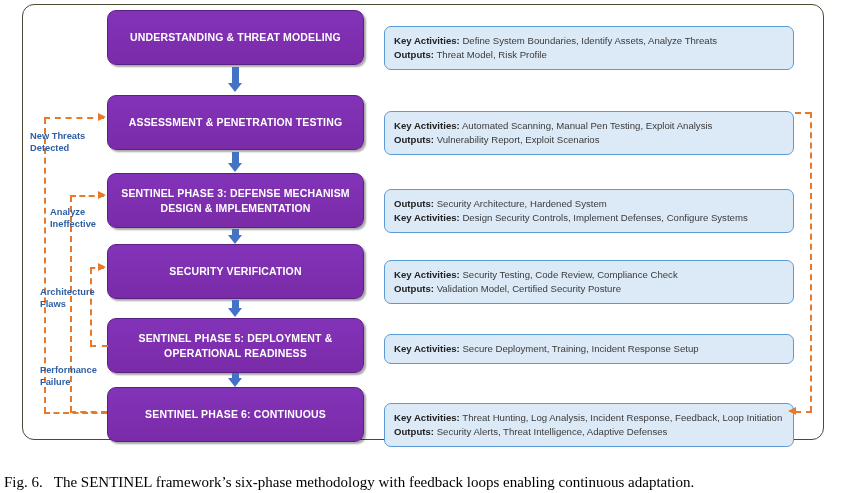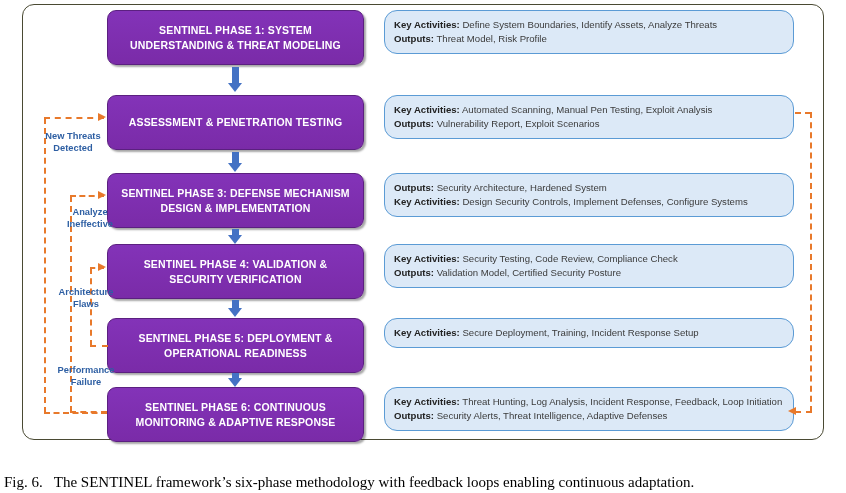--- a/index.html
+++ b/index.html
@@ -25,23 +25,23 @@
     display:flex;align-items:center;justify-content:center;
     text-align:center;color:#ffffff;
     font-size:10.5px;font-weight:bold;letter-spacing:.15px;line-height:1.35;
     padding:0 8px;box-sizing:border-box;
   }
   .phase-box span{display:block;}
 
   
   .detail-box{
     position:absolute;left:384px;width:410px;
-    background:#DCE9F7;border:1px solid #5B9BD5;border-radius:13px;
+    background:#DCE9F7;border:1px solid #5B9BD5;border-radius:7px;
     color:#3b3b3b;font-size:9.6px;line-height:1.45;
-    padding:7px 9px;box-sizing:border-box;
+    padding:7px 9px;box-sizing:border-box;margin-top:16px;
   }
   .detail-box b{color:#222;font-weight:bold;}
 
   
   .down-arrow{position:absolute;left:228px;width:15px;}
   .down-arrow .shaft{
     position:absolute;left:4px;top:0;width:7px;background:#4472C4;
   }
   .down-arrow .head{
     position:absolute;left:0;width:0;height:0;
@@ -57,69 +57,66 @@
     position:absolute;width:0;height:0;
     border-top:4.5px solid transparent;border-bottom:4.5px solid transparent;
     border-left:8px solid #E8792B;
   }
   .fb-arrow-l{
     position:absolute;width:0;height:0;
     border-top:4.5px solid transparent;border-bottom:4.5px solid transparent;
     border-right:8px solid #E8792B;
   }
   .fb-label{
-    position:absolute;text-align:center;color:#2E5FA3;
+    position:absolute;color:#2E5FA3;
     font-size:9.3px;font-weight:bold;line-height:1.25;
   }
 
   
   #caption{
     position:absolute;left:4px;top:474px;width:840px;
     font-family:"Liberation Serif", serif;font-size:15px;color:#000;
   }
   #caption .fignum{font-weight:normal;}
 </style>
 </head>
 <body>
 
 <div id="frame"></div>
 
 <div class="phase-box" style="top:10px">
   <div>
-    <span>SENTINEL PHASE 1: SYSTEM</span>
     <span>UNDERSTANDING &amp; THREAT MODELING</span>
   </div>
 </div>
 <div class="phase-box" style="top:95px">
   <div>
     <span>ASSESSMENT &amp; PENETRATION TESTING</span>
   </div>
 </div>
 <div class="phase-box" style="top:173px">
   <div>
     <span>SENTINEL PHASE 3: DEFENSE MECHANISM</span>
     <span>DESIGN &amp; IMPLEMENTATION</span>
   </div>
 </div>
 <div class="phase-box" style="top:244px">
   <div>
-    <span>SENTINEL PHASE 4: VALIDATION &amp;</span>
     <span>SECURITY VERIFICATION</span>
   </div>
 </div>
 <div class="phase-box" style="top:318px">
   <div>
     <span>SENTINEL PHASE 5: DEPLOYMENT &amp;</span>
     <span>OPERATIONAL READINESS</span>
   </div>
 </div>
 <div class="phase-box" style="top:387px">
   <div>
     <span>SENTINEL PHASE 6: CONTINUOUS</span>
-    <span>MONITORING &amp; ADAPTIVE RESPONSE</span>
   </div>
 </div>
 
 <div class="down-arrow" style="top:67px;height:25px">
   <div class="shaft" style="height:16px"></div>
   <div class="head" style="top:16px"></div>
 </div>
 <div class="down-arrow" style="top:152px;height:20px">
   <div class="shaft" style="height:11px"></div>
   <div class="head" style="top:11px"></div>

